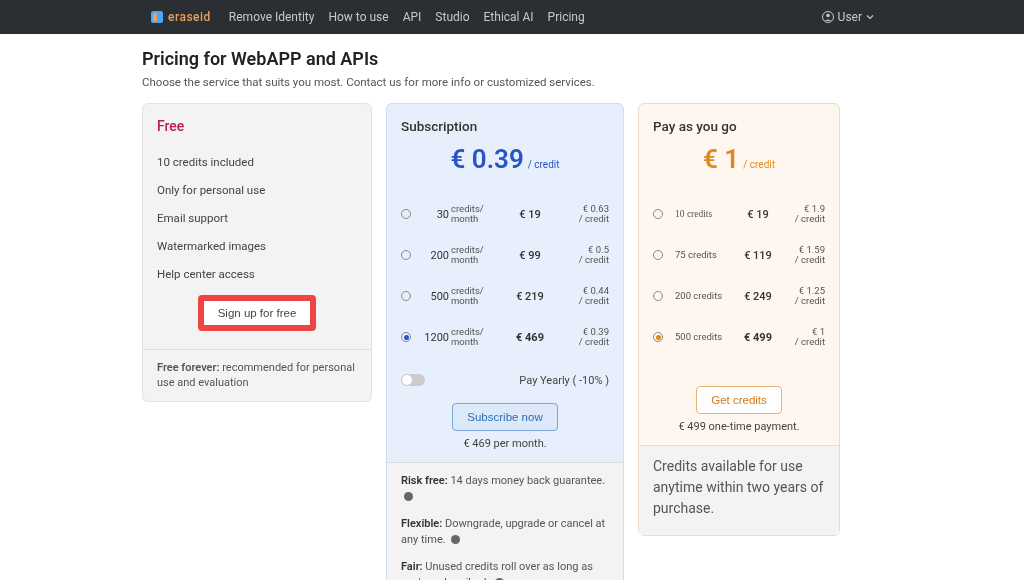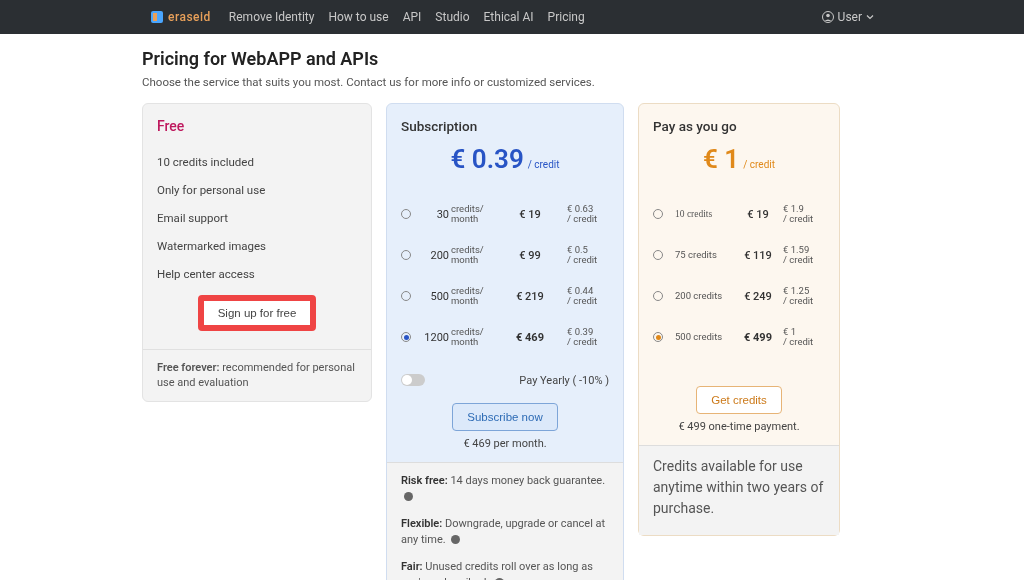--- a/index.html
+++ b/index.html
@@ -30,21 +30,21 @@
 .price-hero { text-align: center; margin: 10px 0 20px; }
 .price-hero .amt { font-size: 26px; font-weight: 600; color: #2854c5; }
 .price-hero .per { font-size: 10px; color: #2854c5; margin-left: 4px; }
 .tiers { }
 .tier-row { display: flex; align-items: center; padding: 10px 0; font-size: 11px; }
 .tier-row .radio { width: 10px; height: 10px; border: 1px solid #888; border-radius: 50%; margin-right: 10px; flex-shrink: 0; position: relative; cursor: pointer; }
 .tier-row .radio.sel::after { content:""; position:absolute; inset:1.5px; background:#2854c5; border-radius:50%; }
 .tier-row .credits { width: 28px; text-align: right; color: #333; }
 .tier-row .credits-unit { width: 42px; font-size: 9.5px; color: #555; line-height: 1.1; margin-left: 2px; }
 .tier-row .tprice { flex: 1; text-align: center; font-weight: 500; color: #333; }
-.tier-row .percredit { width: 42px; font-size: 9.5px; color: #555; line-height: 1.1; text-align: left; }
+.tier-row .percredit { width: 42px; font-size: 9.5px; color: #555; line-height: 1.1; text-align: right; }
 .tier-row.sel .tprice { font-weight: 700; }
 .yearly { display: flex; align-items: center; justify-content: space-between; gap: 8px; margin: 16px 0; font-size: 11px; color: #444; }
 .toggle { width: 24px; height: 12px; background: #ccc; border-radius: 8px; position: relative; cursor: pointer; }
 .toggle::after { content:""; position:absolute; width:10px; height:10px; background:#fff; border-radius:50%; top:1px; left:1px; }
 .sub-btn { display: inline-block; padding: 7px 14px; border: 1px solid #7da5d8; background: #dce9fa; color: #2d6bb5; border-radius: 4px; font-size: 11.5px; cursor: pointer; }
 .center { text-align: center; }
 .sub-note { font-size: 11px; color: #444; margin-top: 6px; }
 .sub-card .foot { background: #f3f3f3; border-top: 1px solid #ddd; padding: 10px 14px 16px; font-size: 11px; color: #555; line-height: 1.5; }
 .sub-card .foot p { margin-bottom: 10px; }
 .sub-card .foot b { font-weight: 600; color: #333; }

